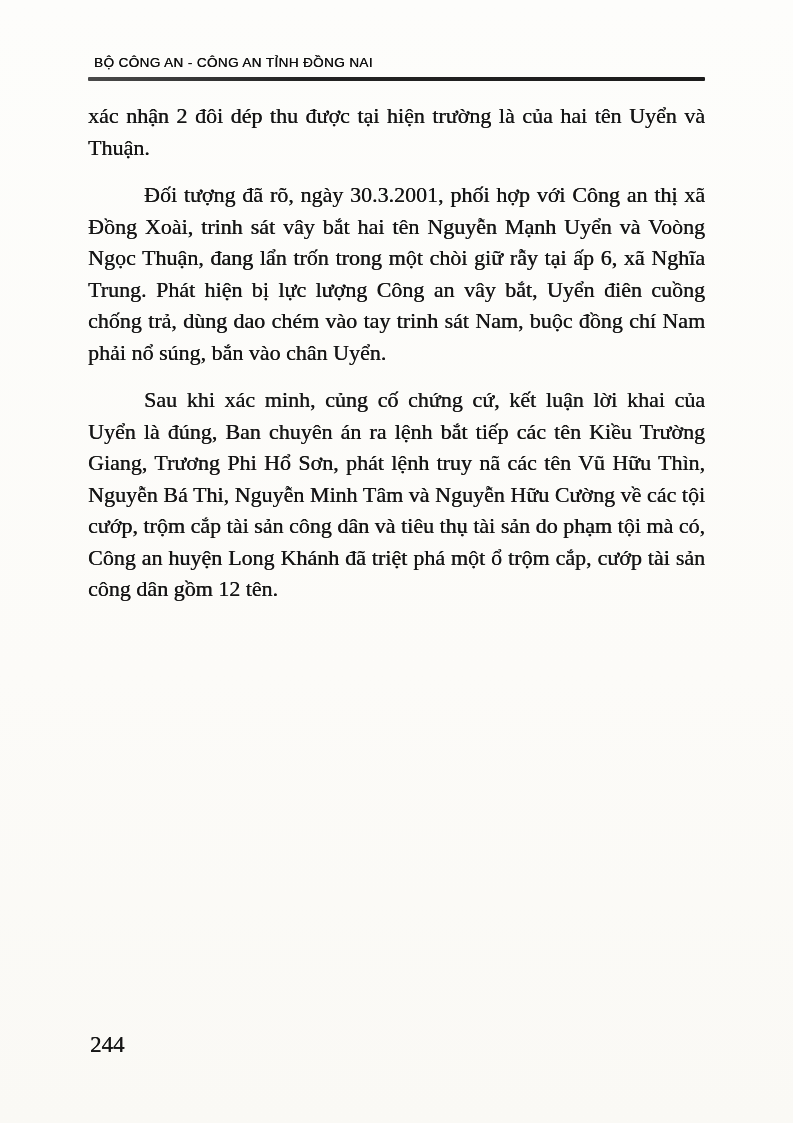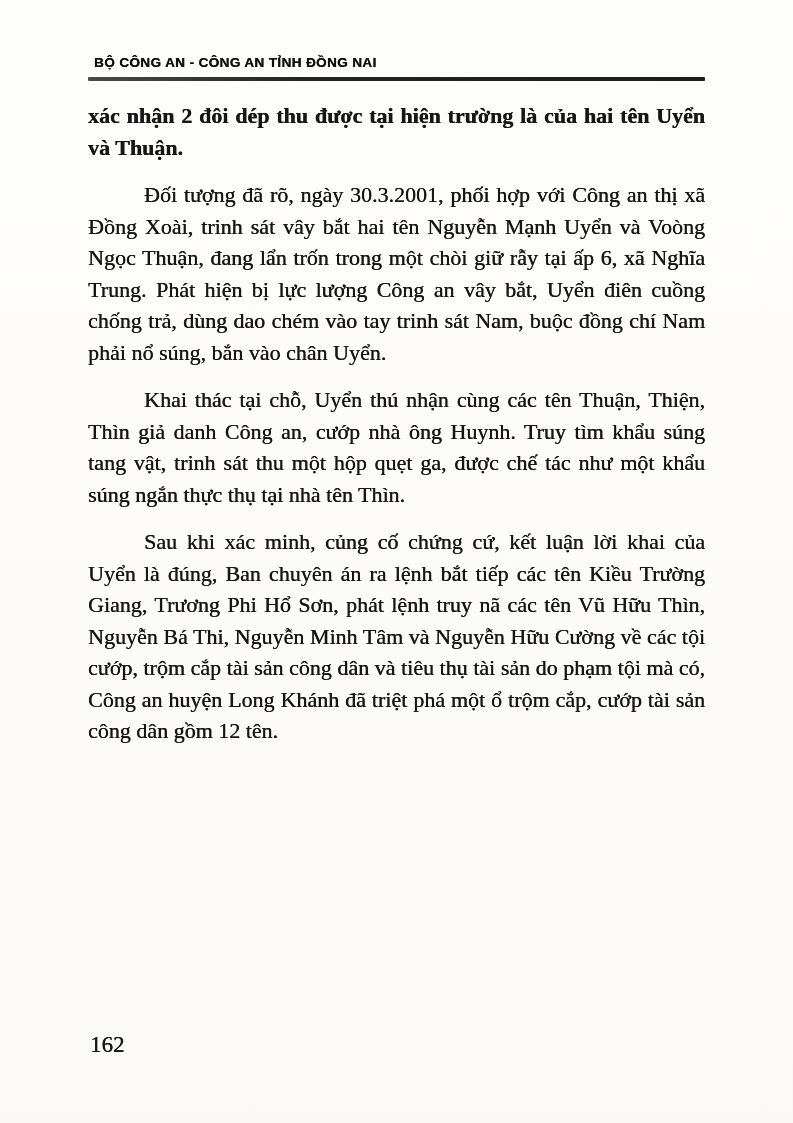--- a/index.html
+++ b/index.html
@@ -13,21 +13,21 @@
     position: relative;
     width: 793px;
     height: 1123px;
     box-sizing: border-box;
     background: linear-gradient(180deg, #fdfdfb 0%, #fcfbf8 60%, #faf9f5 100%);
     padding: 55px 88px 0 88px;
     color: #191919;
   }
   .running-header-title {
     font-family: "Liberation Sans", sans-serif;
-    font-weight: bold;
+    font-weight: normal;
     font-size: 13.5px;
     line-height: 15px;
     letter-spacing: 0.4px;
     color: #101010;
     padding-left: 6px;
     text-shadow: 0.3px 0 0 currentColor;
   }
   .header-rule {
     height: 4px;
     background: linear-gradient(90deg, #4a4a4a 0%, #232323 35%, #1c1c1c 100%);
@@ -40,21 +40,21 @@
     font-size: 22px;
     line-height: 31.5px;
     text-align: justify;
     color: #161616;
     text-shadow: 0.35px 0 0 currentColor;
   }
   .para {
     margin: 0 0 16px 0;
     text-indent: 56px;
   }
-  .para.no-indent { text-indent: 0; font-weight: bold; }
+  .para.no-indent { text-indent: 0; }
   .page-number {
     position: absolute;
     left: 90px;
     top: 1032px;
     font-family: "Liberation Serif", "DejaVu Serif", serif;
     font-size: 23px;
     color: #161616;
     text-shadow: 0.3px 0 0 currentColor;
   }
 </style>
@@ -64,19 +64,18 @@
 <div class="page">
 
   <header>
     <div class="running-header-title">BỘ CÔNG AN - CÔNG AN TỈNH ĐỒNG NAI</div>
     <div class="header-rule"></div>
   </header>
 
   <main class="page-body">
     <p class="para no-indent">xác nhận 2 đôi dép thu được tại hiện trường là của hai tên Uyển và Thuận.</p>
     <p class="para">Đối tượng đã rõ, ngày 30.3.2001, phối hợp với Công an thị xã Đồng Xoài, trinh sát vây bắt hai tên Nguyễn Mạnh Uyển và Voòng Ngọc Thuận, đang lẩn trốn trong một chòi giữ rẫy tại ấp 6, xã Nghĩa Trung. Phát hiện bị lực lượng Công an vây bắt, Uyển điên cuồng chống trả, dùng dao chém vào tay trinh sát Nam, buộc đồng chí Nam phải nổ súng, bắn vào chân Uyển.</p>
-    <p class="para">Khai thác tại chỗ, Uyển thú nhận cùng các tên Thuận, Thiện, Thìn giả danh Công an, cướp nhà ông Huynh. Truy tìm khẩu súng tang vật, trinh sát thu một hộp quẹt ga, được chế tác như một khẩu súng ngắn thực thụ tại nhà tên Thìn.</p>
     <p class="para">Sau khi xác minh, củng cố chứng cứ, kết luận lời khai của Uyển là đúng, Ban chuyên án ra lệnh bắt tiếp các tên Kiều Trường Giang, Trương Phi Hổ Sơn, phát lệnh truy nã các tên Vũ Hữu Thìn, Nguyễn Bá Thi, Nguyễn Minh Tâm và Nguyễn Hữu Cường về các tội cướp, trộm cắp tài sản công dân và tiêu thụ tài sản do phạm tội mà có, Công an huyện Long Khánh đã triệt phá một ổ trộm cắp, cướp tài sản công dân gồm 12 tên.</p>
   </main>
 
-  <div class="page-number">162</div>
+  <div class="page-number">244</div>
 
 </div>
 
 </body></html>

